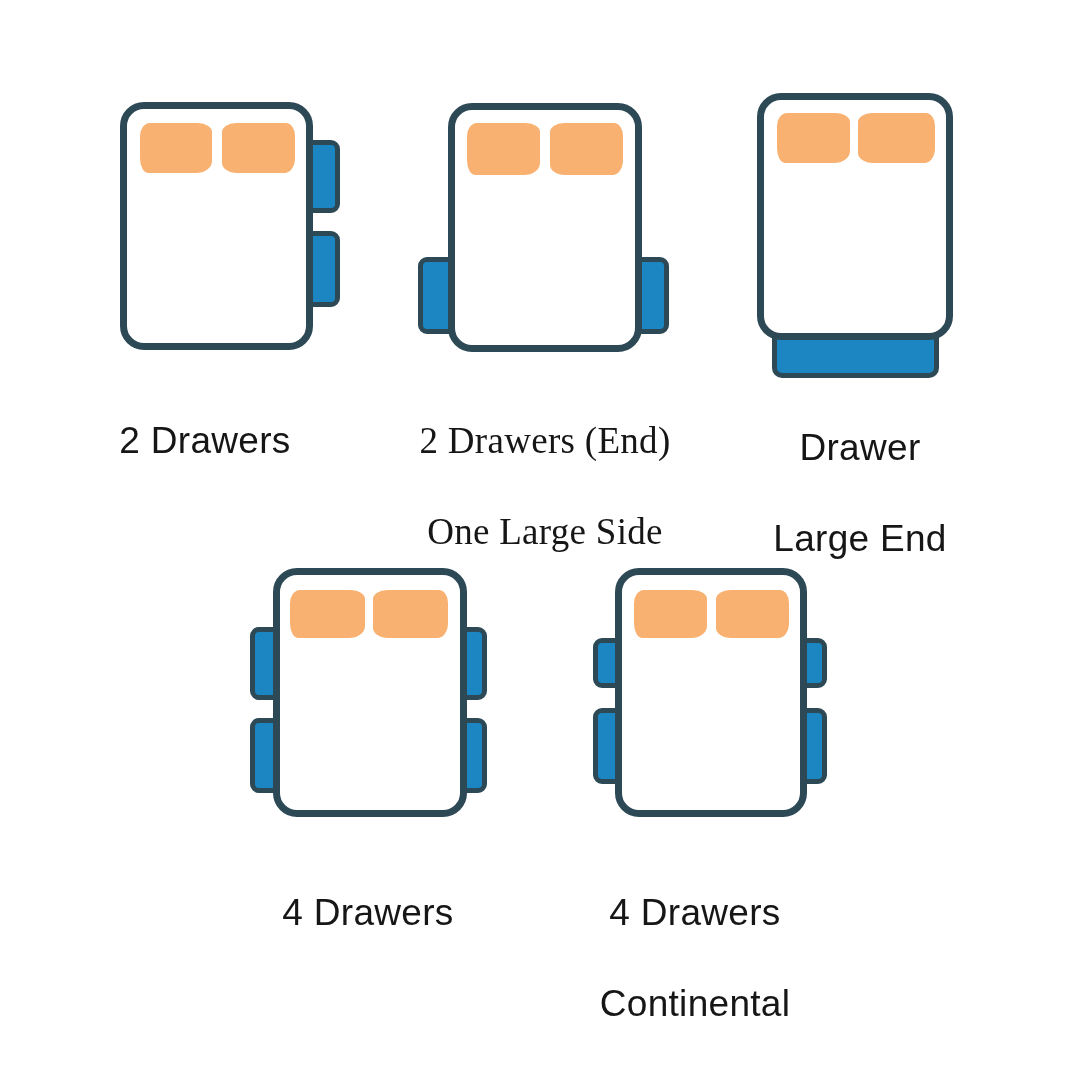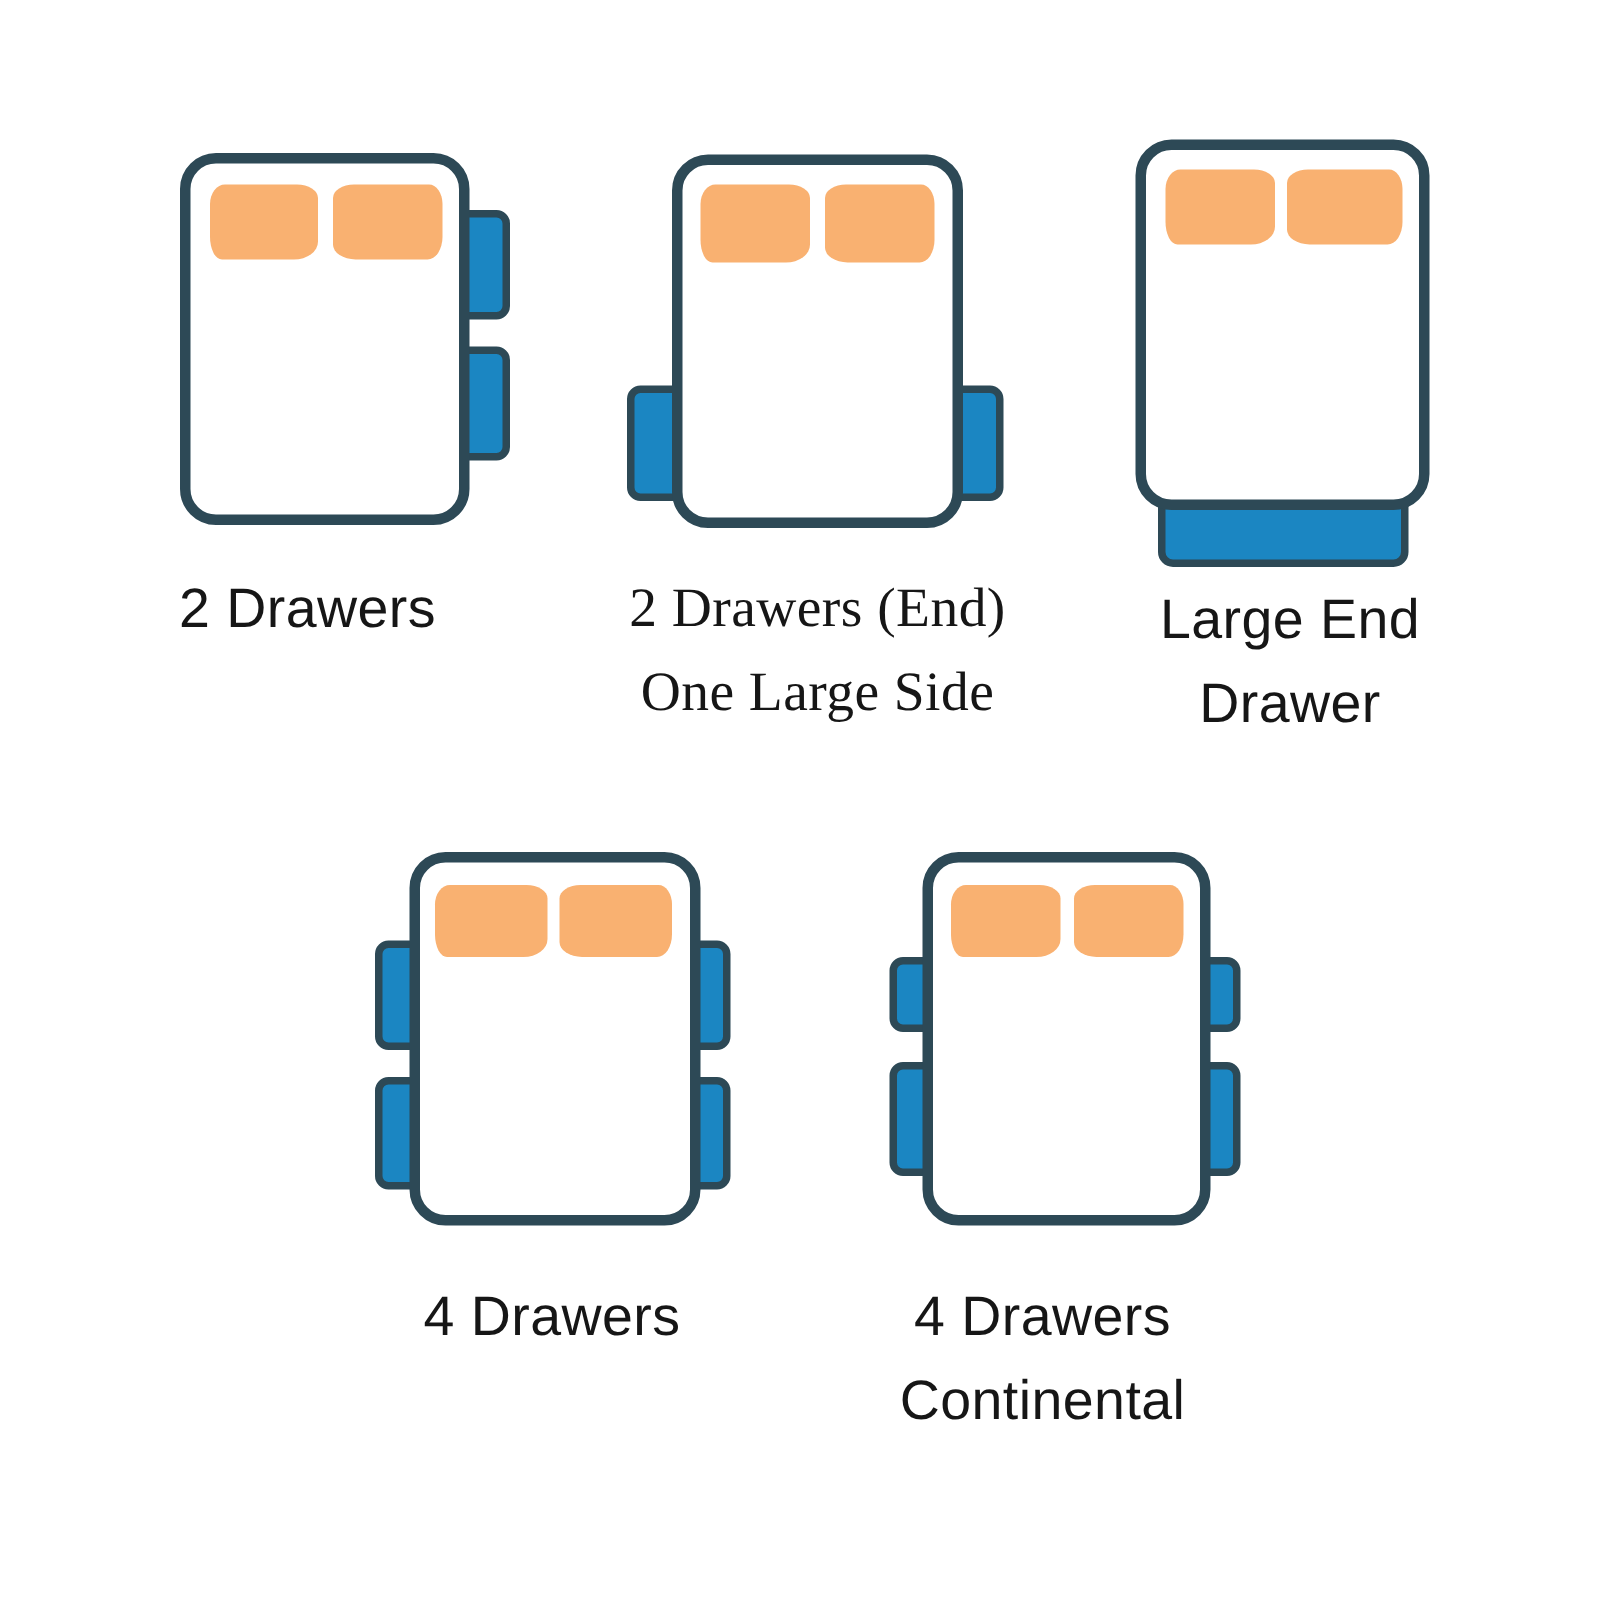--- a/index.html
+++ b/index.html
@@ -50,20 +50,21 @@
     position: absolute;
     text-align: center;
     color: var(--label-text, #161616);
     font-size: 37px;
     line-height: 56px;
     letter-spacing: 0.3px;
     z-index: 3;
   }
   .figure-label span {
     display: block;
+    margin-top: 35px;
   }
 </style>
 </head>
 <body>
 
 <div class="canvas">
 
   <div class="figure">
     <div class="drawer" style="left:295px; top:140px; width:45px; height:73px;"></div>
     <div class="drawer" style="left:295px; top:231px; width:45px; height:76px;"></div>
@@ -89,22 +90,22 @@
     </div>
   </div>
 
   <div class="figure">
     <div class="drawer end" style="left:772px; top:326px; width:167px; height:52px;"></div>
     <div class="bed" style="left:757px; top:93px; width:196px; height:247px;">
       <div class="pillow" style="left:13px; top:13px; width:73px; height:50px;"></div>
       <div class="pillow p2" style="left:94px; top:13px; width:77px; height:50px;"></div>
     </div>
     <div class="figure-label" style="left:705px; top:385px; width:310px;">
+      <span>Drawer</span>
       <span>Large End</span>
-      <span>Drawer</span>
     </div>
   </div>
 
   <div class="figure">
     <div class="drawer" style="left:250px; top:627px; width:46px; height:73px;"></div>
     <div class="drawer" style="left:250px; top:718px; width:46px; height:75px;"></div>
     <div class="drawer" style="left:445px; top:627px; width:42px; height:73px;"></div>
     <div class="drawer" style="left:445px; top:718px; width:42px; height:75px;"></div>
     <div class="bed" style="left:273px; top:568px; width:194px; height:249px;">
       <div class="pillow" style="left:10px; top:15px; width:75px; height:48px;"></div>

